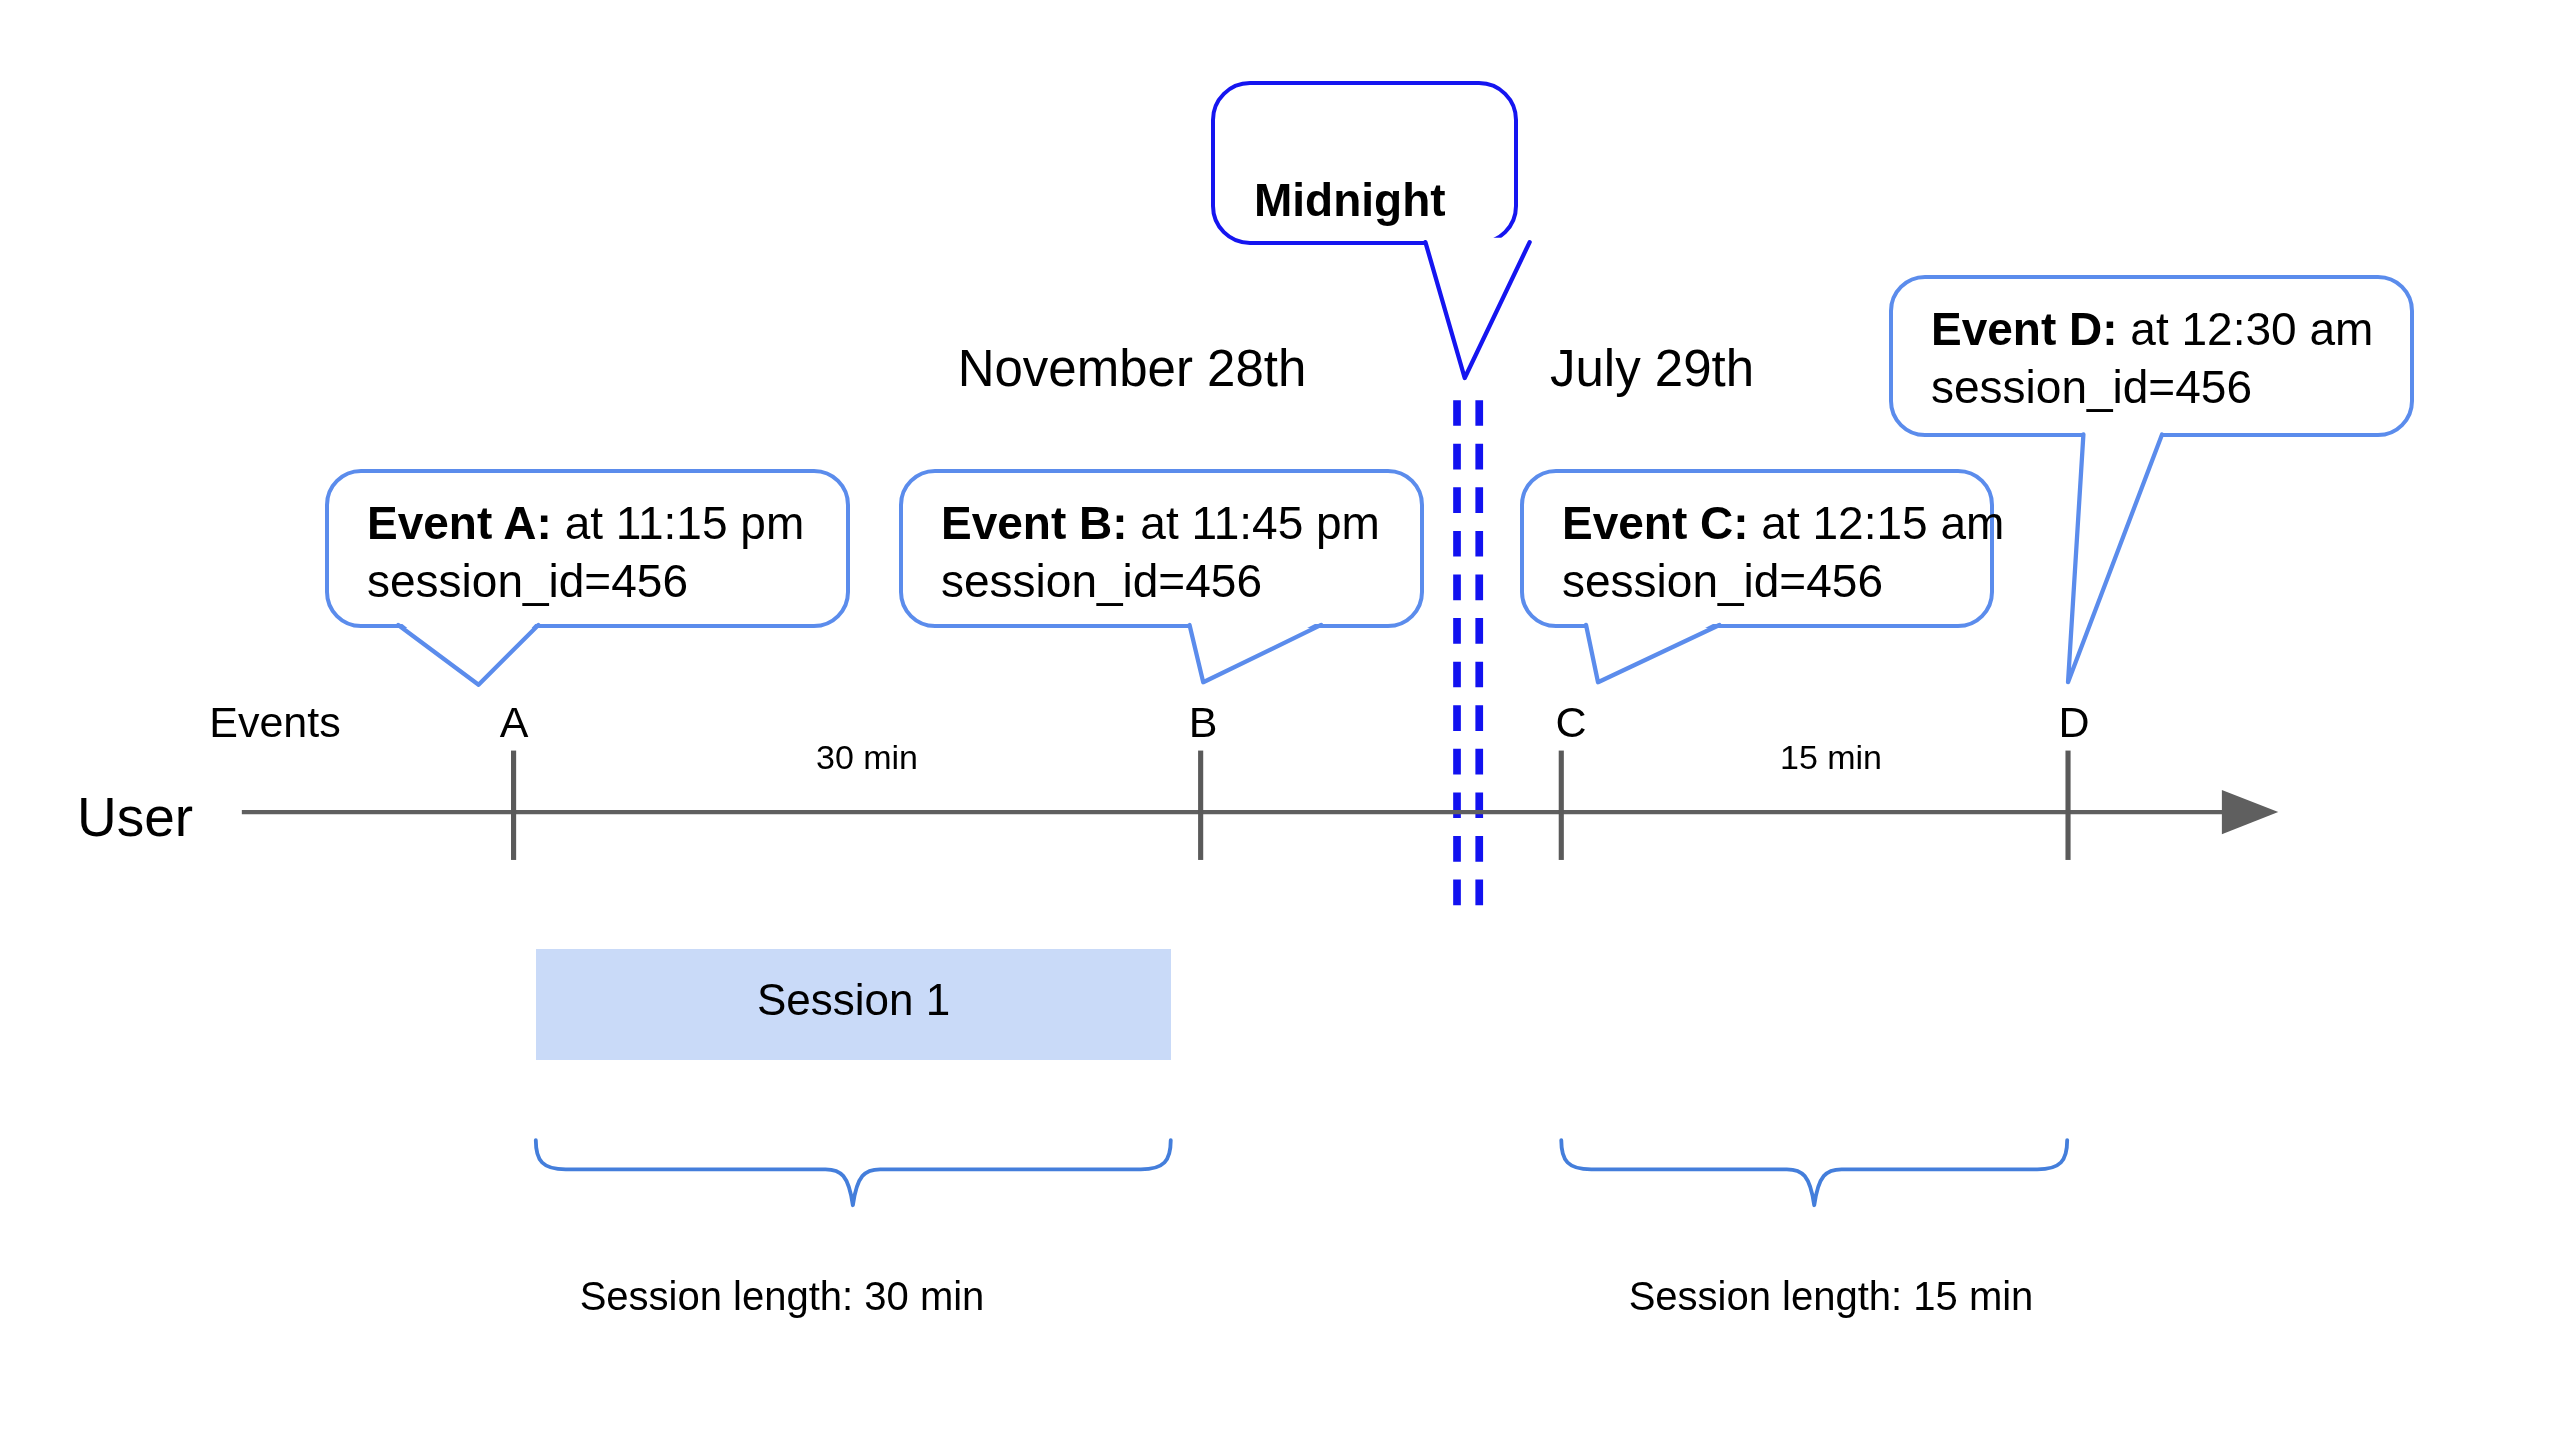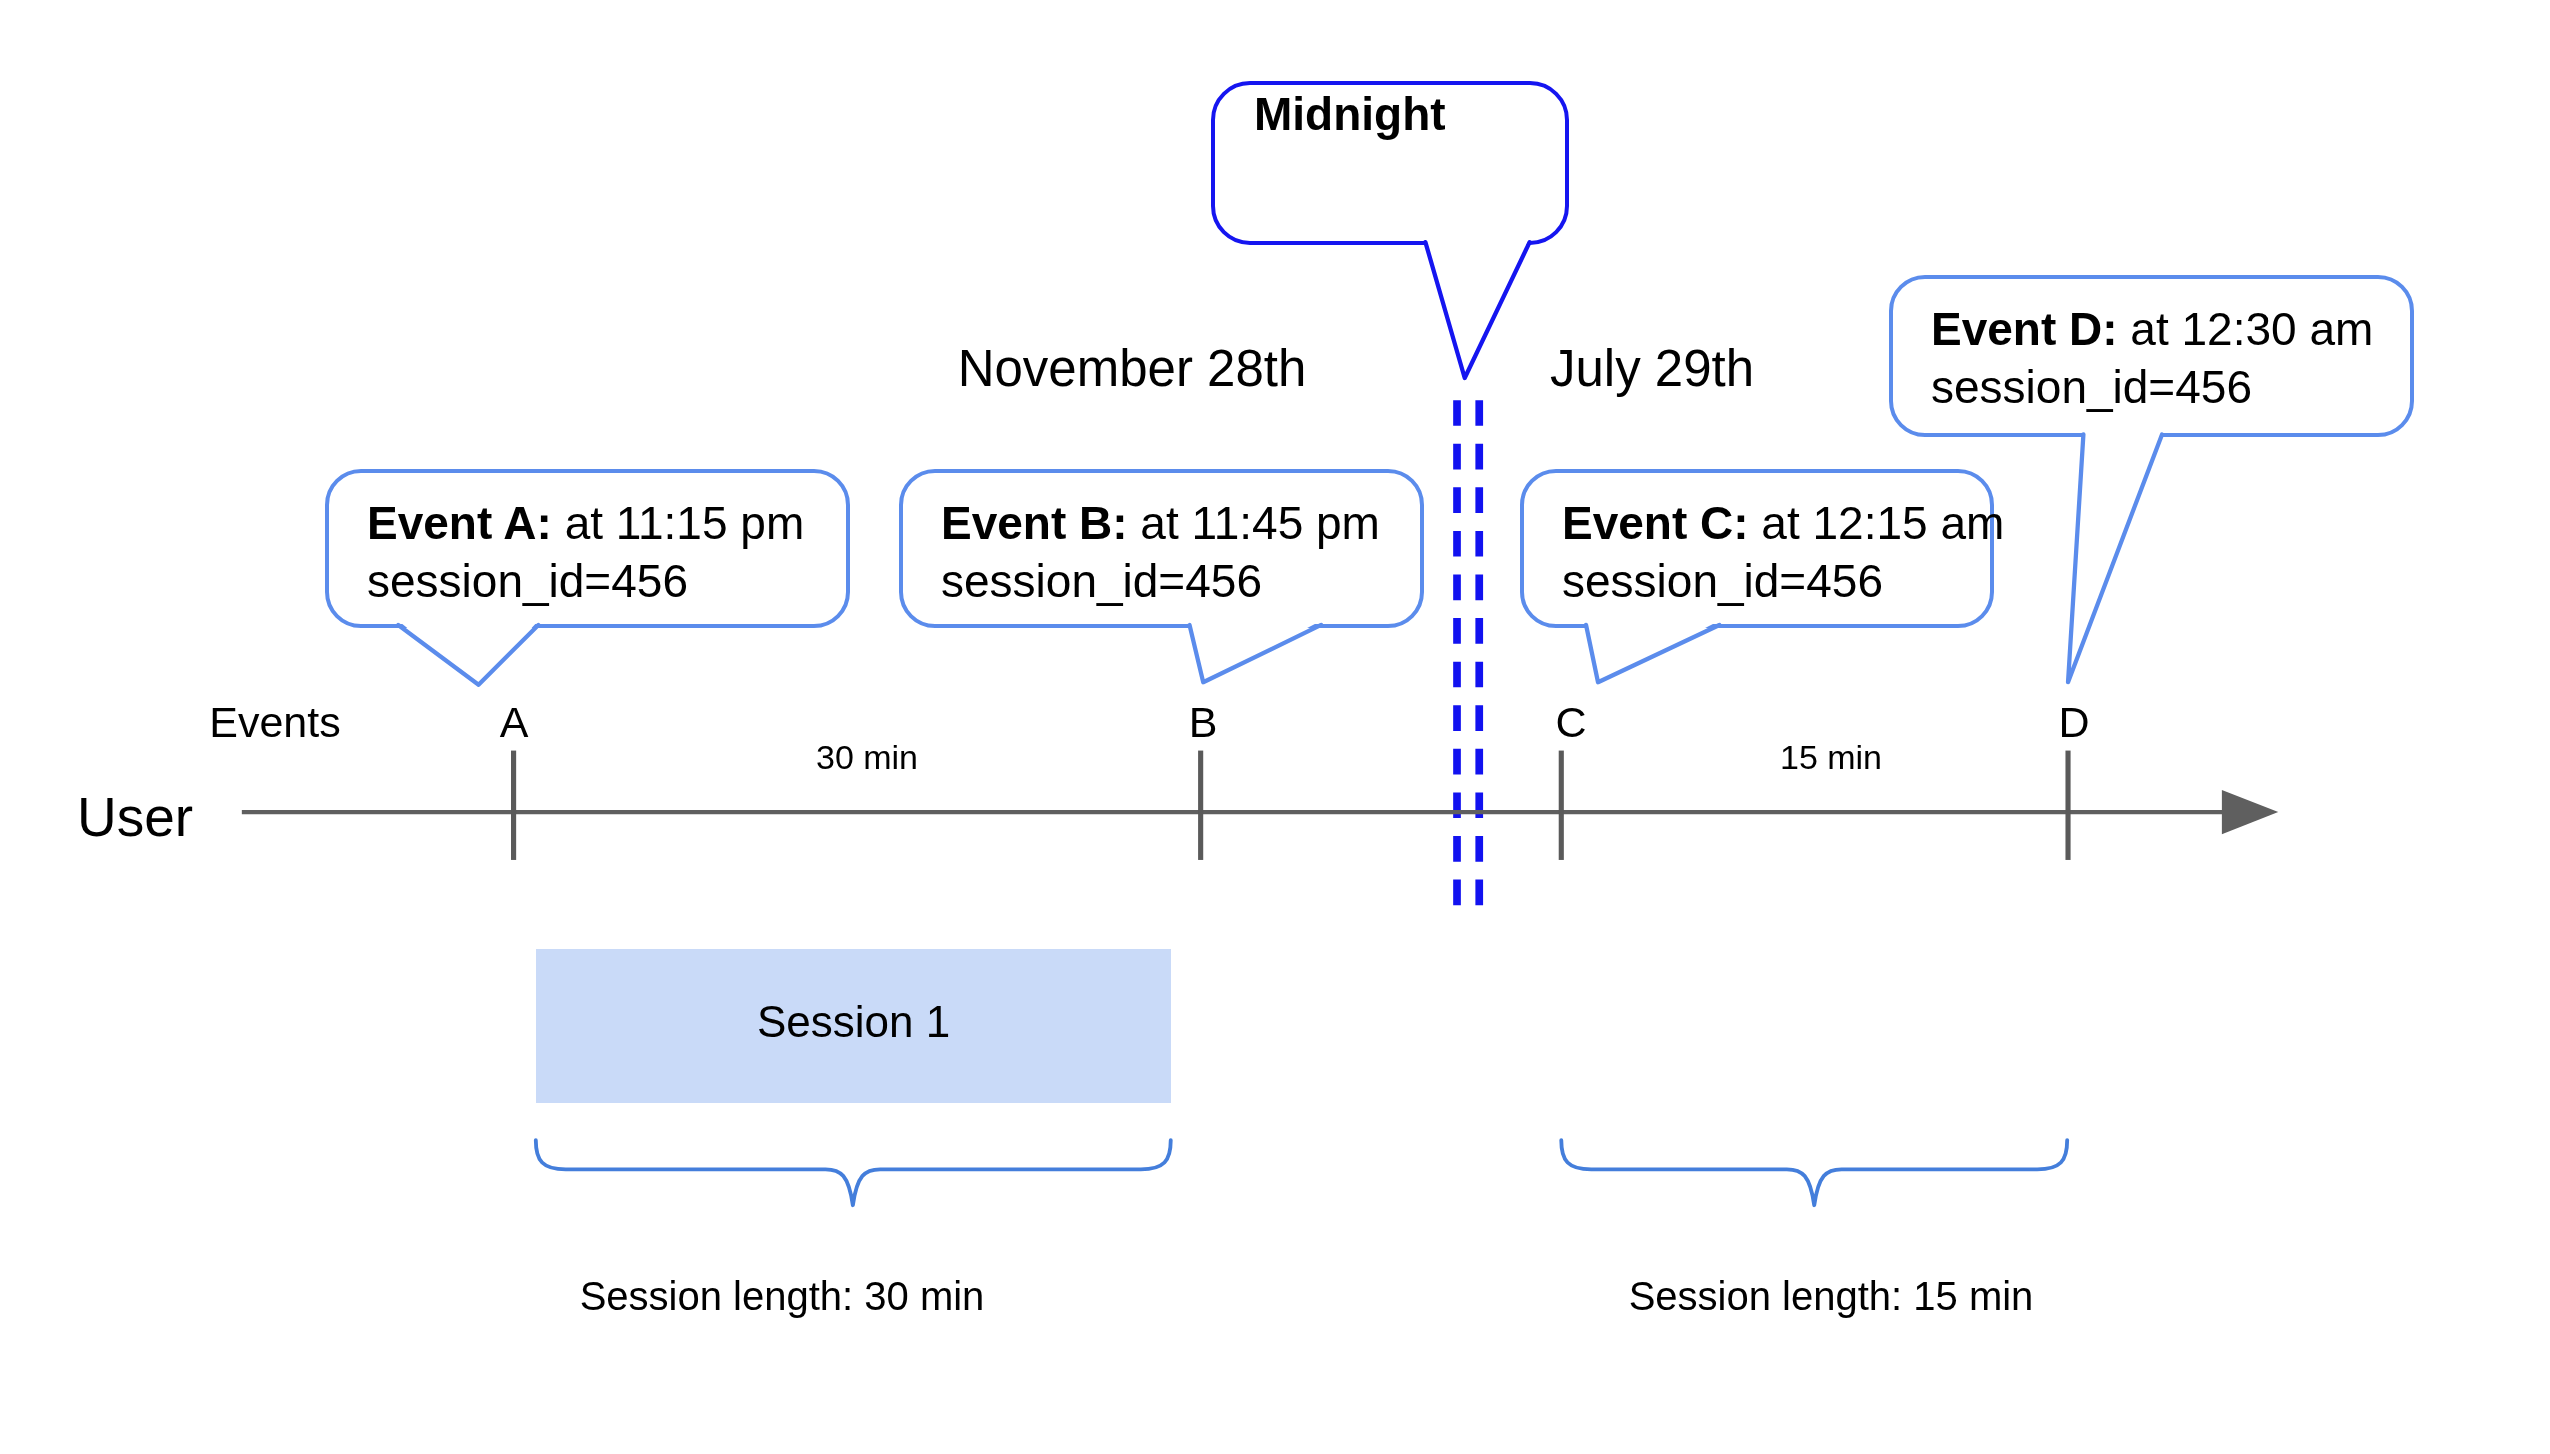--- a/index.html
+++ b/index.html
@@ -7,27 +7,27 @@
        font-family:"Liberation Sans", sans-serif;color:#000;}
   .canvas{position:absolute;inset:0;}
   
   .bubble{position:absolute;background:#ffffff;border:4.3px solid #5b8cec;border-radius:36px;box-sizing:border-box;z-index:2;}
   .bubble .btext{padding:20.5px 17px 0 38px;font-size:46px;line-height:58px;white-space:nowrap;}
   .bubble .bold{font-weight:bold;}
   #bubble-a{left:325px;top:469px;width:525px;height:159px;}
   #bubble-b{left:899px;top:469px;width:525px;height:159px;}
   #bubble-c{left:1520px;top:469px;width:474px;height:159px;}
   #bubble-d{left:1889px;top:275px;width:525px;height:162px;}
-  #bubble-midnight{left:1211px;top:81px;width:358px;height:164px;border-color:#1515f0;border-radius:39px;
-       display:flex;align-items:flex-start;z-index:2;}
+  #bubble-midnight{left:1211px;top:81px;width:307px;height:164px;border-color:#1515f0;border-radius:39px;
+       display:flex;align-items:flex-end;z-index:2;}
   #bubble-midnight .btext{font-weight:bold;padding:0 0 12px 39px;font-size:46px;}
   
   #overlay{position:absolute;left:0;top:0;z-index:5;pointer-events:none;}
   
-  .session-box{position:absolute;top:949px;height:154px;background:#c9daf8;display:flex;align-items:center;justify-content:center;
+  .session-box{position:absolute;top:949px;height:111px;background:#c9daf8;display:flex;align-items:center;justify-content:center;
        font-size:44px;box-sizing:border-box;padding-bottom:8.5px;z-index:2;}
   #session-1{left:536px;width:635px;}
   #session-2{left:1557px;width:515px;}
   
   .lbl{position:absolute;transform:translate(-50%,-50%);white-space:nowrap;z-index:3;}
   .july{font-size:51px;}
   #july-28{left:1132px;top:368px;}
   #july-29{left:1652px;top:368px;}
   .marker{font-size:43px;}
   #events-label{left:275px;top:722px;font-size:43px;text-align:right;}

